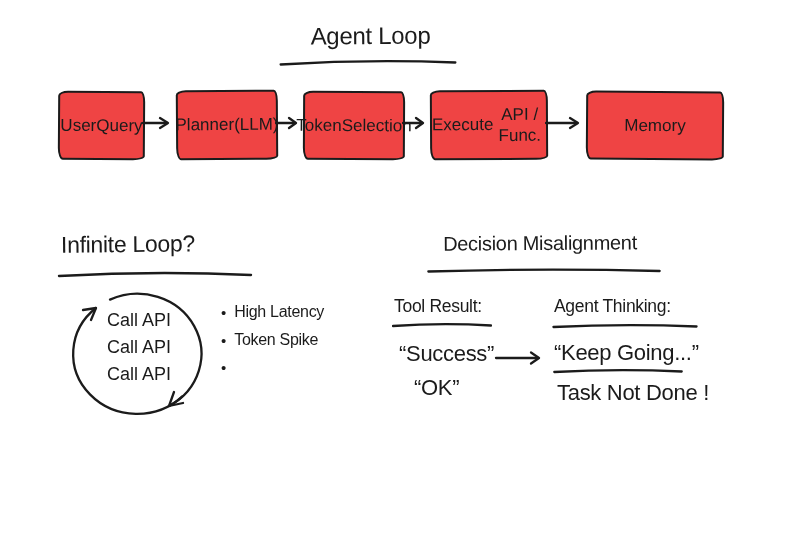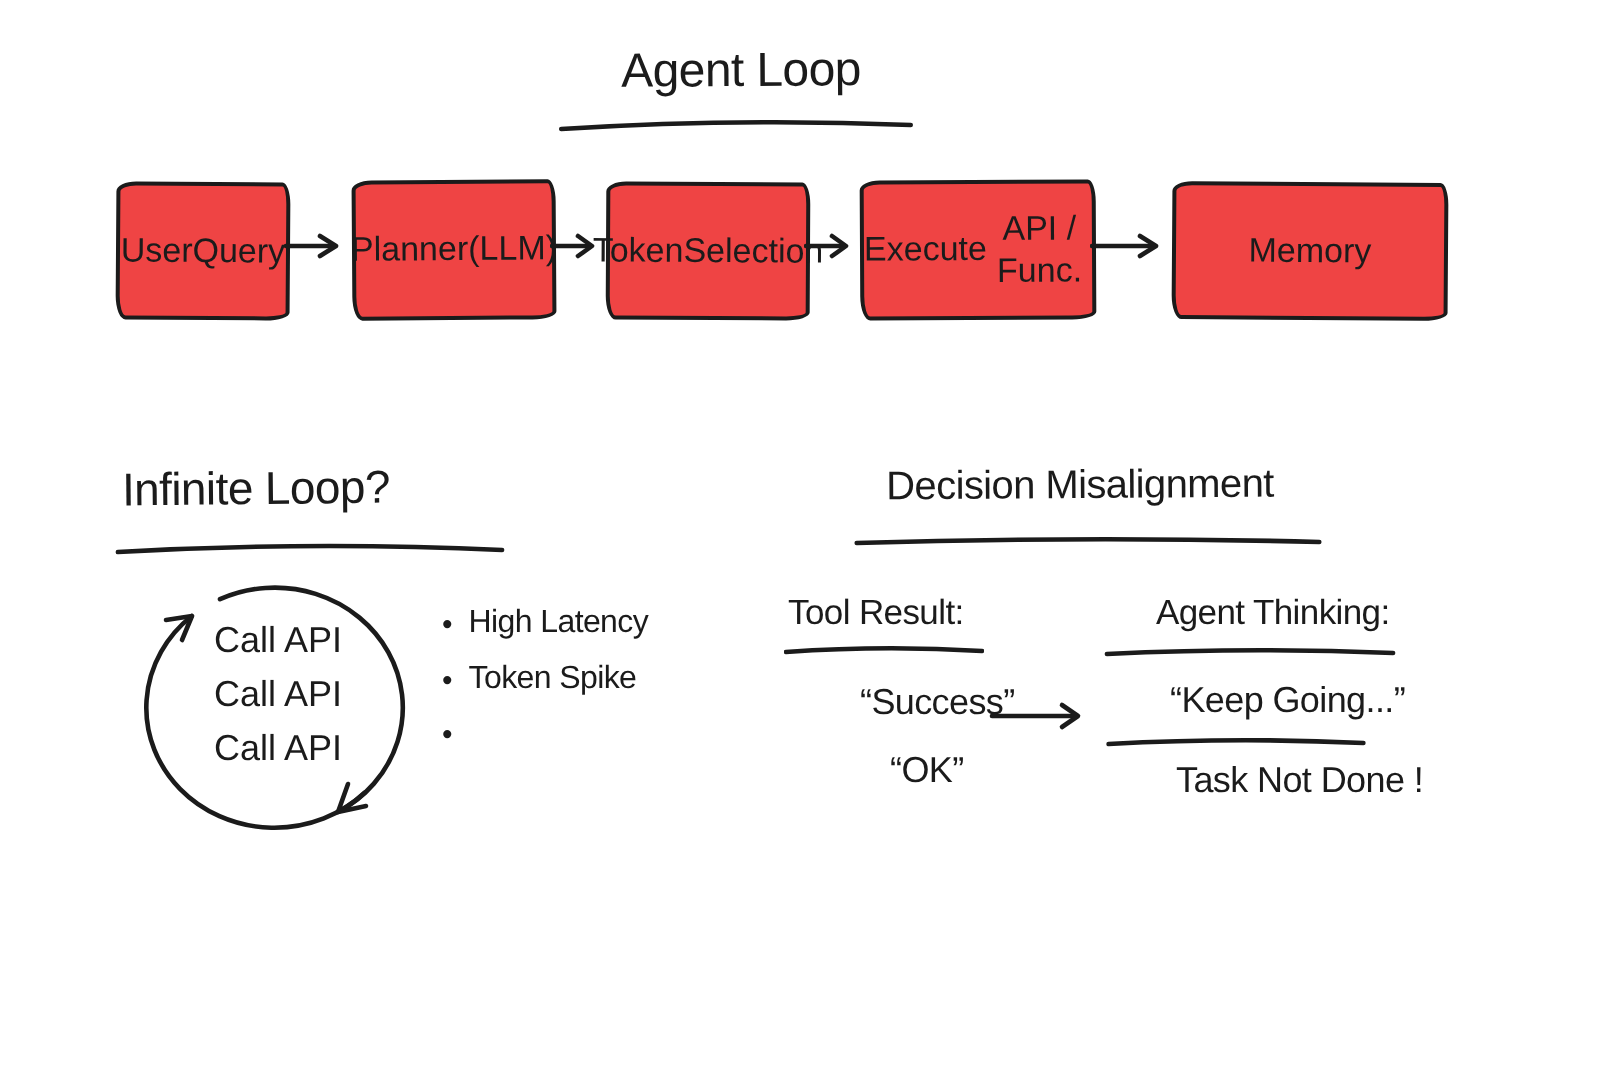--- a/index.html
+++ b/index.html
@@ -6,21 +6,21 @@
   .canvas {
     position:relative; width:800px; height:533px; background:#ffffff;
     font-family:Liberation Sans, sans-serif; color:#1b1b1b; overflow:hidden;
   }
   .abs { position:absolute; }
   .h { letter-spacing:-0.3px; white-space:nowrap; }
   .title { font-size:24px; text-align:center; transform:rotate(-0.4deg); }
   .section-h { font-size:23px; transform:rotate(-0.6deg); }
   .section-h2 { font-size:20px; text-align:center; transform:rotate(-0.4deg); }
   .sub-h { font-size:17.5px; }
-  .quote { font-size:18px;margin-left:31px; }
+  .quote { font-size:22px; }
   .flow-box {
     border:2.4px solid #1b1b1b;
     border-radius:10px 4px 12px 5px / 5px 11px 4px 12px;
     display:flex; align-items:center; justify-content:center;
     text-align:center; font-size:17px; line-height:1.25; background:#ef4444;
   }
   .flow-box .row2 { display:flex; align-items:center; gap:5px; }
   .loop-text { font-size:18px; line-height:27px; text-align:center; }
   .bullets { display:flex; flex-direction:column; gap:10px; font-size:16px; }
   .bullet-row { display:flex; align-items:center; gap:8px; white-space:nowrap; }
@@ -118,21 +118,21 @@
   <div class="abs h section-h2" style="left:410px; top:232px; width:260px;">Decision Misalignment</div>
   <svg class="ul" style="left:426px; top:265px;" width="236" height="10" viewBox="0 0 100 10" preserveAspectRatio="none">
     <path class="stroke" vector-effect="non-scaling-stroke" d="M1,6.5 Q50,3 99,6"></path>
   </svg>
 
   <div class="abs h sub-h" style="left:394px; top:296px;">Tool Result:</div>
   <svg class="ul" style="left:392px; top:320px;" width="100" height="9" viewBox="0 0 100 9" preserveAspectRatio="none">
     <path class="stroke" vector-effect="non-scaling-stroke" d="M1,6 Q50,2.5 99,5.5"></path>
   </svg>
 
-  <div class="abs h sub-h" style="left:554px; top:296px;margin-left:24px;">Agent Thinking:</div>
+  <div class="abs h sub-h" style="left:554px; top:296px;">Agent Thinking:</div>
   <svg class="ul" style="left:552px; top:321px;" width="146" height="9" viewBox="0 0 100 9" preserveAspectRatio="none">
     <path class="stroke" vector-effect="non-scaling-stroke" d="M1,6 Q50,2.5 99,5.5"></path>
   </svg>
 
   <div class="abs h quote" style="left:399px; top:341px;">“Success”</div>
   <div class="abs h quote" style="left:414px; top:375px;">“OK”</div>
 
   <svg class="abs" style="left:494px; top:349px;" width="54" height="18" viewBox="0 0 54 18">
     <line class="stroke" x1="2" y1="9" x2="44" y2="9"></line>
     <polyline class="stroke" points="37,3.5 45,9 37,14.5"></polyline>

